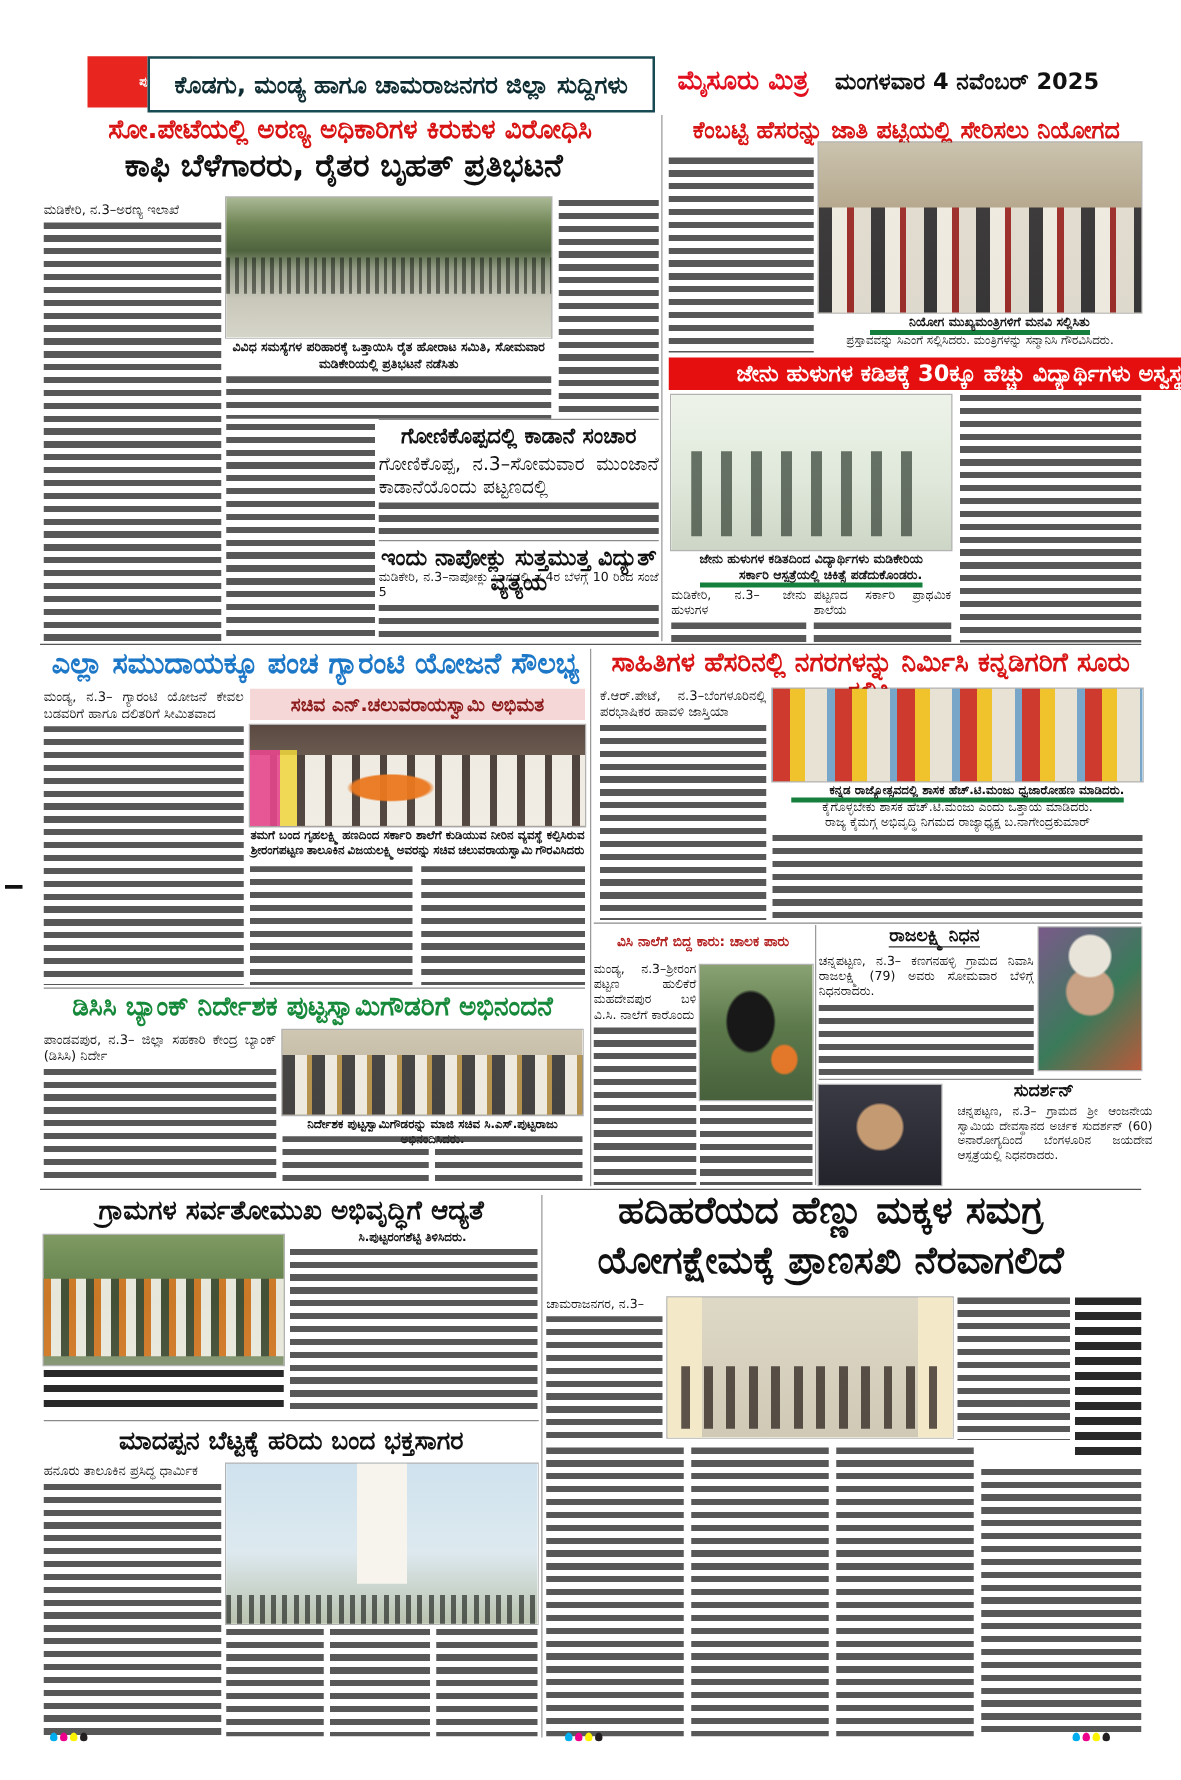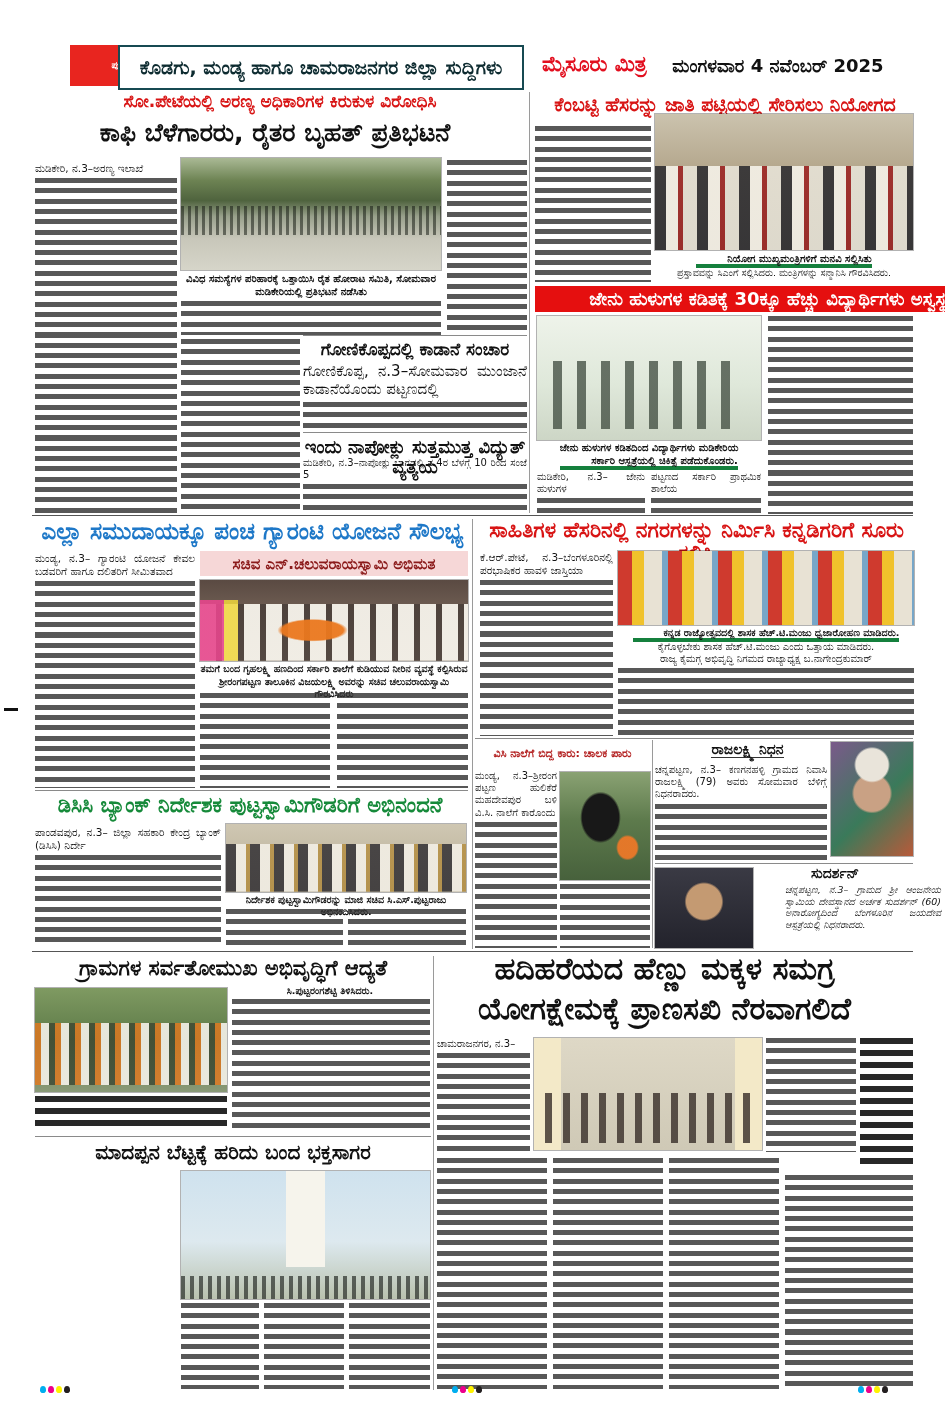--- a/index.html
+++ b/index.html
@@ -91,23 +91,23 @@
 <body>
 
 <div id="page">
 
   <div class="abs pgbox" style="left:70px;top:45px;width:48px;height:41px;">
     <span class="sm">ಪುಟ</span>
     <span class="num">8</span>
   </div>
   <div class="abs mtitle" style="left:118px;top:45px;width:402px;height:41px;">ಕೊಡಗು, ಮಂಡ್ಯ ಹಾಗೂ ಚಾಮರಾಜನಗರ ಜಿಲ್ಲಾ ಸುದ್ದಿಗಳು</div>
   <div class="abs mpaper" style="left:542px;top:52px;width:130px;height:28px;">ಮೈಸೂರು ಮಿತ್ರ</div>
-  <div class="abs mdate" style="left:668px;top:55px;width:220px;height:24px;text-align:center;">ಮಂಗಳವಾರ 4 ನವೆಂಬರ್ 2025</div>
-
-  <div class="abs hl red" style="left:55px;top:92px;width:450px;height:26px;font-size:17px;">ಸೋ.ಪೇಟೆಯಲ್ಲಿ ಅರಣ್ಯ ಅಧಿಕಾರಿಗಳ ಕಿರುಕುಳ ವಿರೋಧಿಸಿ</div>
+  <div class="abs mdate" style="left:668px;top:55px;width:220px;height:24px;">ಮಂಗಳವಾರ 4 ನವೆಂಬರ್ 2025</div>
+
+  <div class="abs hl red" style="left:55px;top:92px;width:450px;height:26px;font-size:21px;">ಸೋ.ಪೇಟೆಯಲ್ಲಿ ಅರಣ್ಯ ಅಧಿಕಾರಿಗಳ ಕಿರುಕುಳ ವಿರೋಧಿಸಿ</div>
   <div class="abs hl" style="left:32px;top:119px;width:486px;height:38px;font-size:25px;">ಕಾಫಿ ಬೆಳೆಗಾರರು, ರೈತರ ಬೃಹತ್ ಪ್ರತಿಭಟನೆ</div>
 
   <div class="abs col" style="left:35px;top:162px;width:142px;height:352px;">
     <div class="lead">ಮಡಿಕೇರಿ, ನ.3–ಅರಣ್ಯ ಇಲಾಖೆ</div>
     <div class="sim fill"></div>
   </div>
 
   <div class="abs ph ph-protest" style="left:181px;top:158px;width:260px;height:112px;"></div>
   <div class="abs cap" style="left:181px;top:273px;width:260px;height:26px;">
     <div>ವಿವಿಧ ಸಮಸ್ಯೆಗಳ ಪರಿಹಾರಕ್ಕೆ ಒತ್ತಾಯಿಸಿ ರೈತ ಹೋರಾಟ ಸಮಿತಿ, ಸೋಮವಾರ</div>
@@ -156,21 +156,21 @@
   <div class="abs hrule" style="left:32px;top:515px;width:881px;background:#555;"></div>
 
   <div class="abs pink" style="left:200px;top:551px;width:268px;height:25px;font-size:15px;">ಸಚಿವ ಎನ್.ಚಲುವರಾಯಸ್ವಾಮಿ ಅಭಿಮತ</div>
   <div class="abs hl blue" style="left:35px;top:519px;width:435px;height:28px;font-size:23px;">ಎಲ್ಲಾ ಸಮುದಾಯಕ್ಕೂ ಪಂಚ ಗ್ಯಾರಂಟಿ ಯೋಜನೆ ಸೌಲಭ್ಯ</div>
   <div class="abs col" style="left:35px;top:552px;width:160px;height:236px;">
     <div class="lead">ಮಂಡ್ಯ, ನ.3– ಗ್ಯಾರಂಟಿ ಯೋಜನೆ ಕೇವಲ ಬಡವರಿಗೆ ಹಾಗೂ ದಲಿತರಿಗೆ ಸೀಮಿತವಾದ</div>
     <div class="sim fill"></div>
   </div>
   <div class="abs ph ph-group" style="left:200px;top:580px;width:268px;height:81px;"></div>
   <div class="abs cap" style="left:200px;top:663px;width:268px;height:13px;font-size:9.5px;">ತಮಗೆ ಬಂದ ಗೃಹಲಕ್ಷ್ಮಿ ಹಣದಿಂದ ಸರ್ಕಾರಿ ಶಾಲೆಗೆ ಕುಡಿಯುವ ನೀರಿನ ವ್ಯವಸ್ಥೆ ಕಲ್ಪಿಸಿರುವ</div>
-  <div class="abs cap" style="left:200px;top:676px;width:268px;height:12px;font-size:9.5px;">ಶ್ರೀರಂಗಪಟ್ಟಣ ತಾಲೂಕಿನ ವಿಜಯಲಕ್ಷ್ಮಿ ಅವರನ್ನು ಸಚಿವ ಚಲುವರಾಯಸ್ವಾಮಿ ಗೌರವಿಸಿದರು</div>
+  <div class="abs cap" style="left:200px;top:676px;width:268px;height:12px;font-size:9.5px;font-family:Liberation Serif, serif;">ಶ್ರೀರಂಗಪಟ್ಟಣ ತಾಲೂಕಿನ ವಿಜಯಲಕ್ಷ್ಮಿ ಅವರನ್ನು ಸಚಿವ ಚಲುವರಾಯಸ್ವಾಮಿ ಗೌರವಿಸಿದರು</div>
   <div class="abs sim" style="left:200px;top:693px;width:130px;height:95px;"></div>
   <div class="abs sim" style="left:337px;top:693px;width:131px;height:95px;"></div>
   <div class="abs hrule" style="left:35px;top:790px;width:433px;"></div>
   <div class="abs vrule" style="left:472px;top:519px;height:430px;"></div>
 
   <div class="abs hl red" style="left:478px;top:519px;width:437px;height:27px;font-size:21px;">ಸಾಹಿತಿಗಳ ಹೆಸರಿನಲ್ಲಿ ನಗರಗಳನ್ನು ನಿರ್ಮಿಸಿ ಕನ್ನಡಿಗರಿಗೆ ಸೂರು ಕಲ್ಪಿಸಿ</div>
   <div class="abs col" style="left:480px;top:551px;width:133px;height:185px;">
     <div class="lead">ಕೆ.ಆರ್.ಪೇಟೆ, ನ.3–ಬೆಂಗಳೂರಿನಲ್ಲಿ ಪರಭಾಷಿಕರ ಹಾವಳಿ ಜಾಸ್ತಿಯಾ</div>
     <div class="sim fill"></div>
   </div>
@@ -196,21 +196,21 @@
   <div class="abs col" style="left:655px;top:764px;width:172px;height:96px;">
     <div class="lead" style="font-size:10px;">ಚನ್ನಪಟ್ಟಣ, ನ.3– ಕಣಗನಹಳ್ಳಿ ಗ್ರಾಮದ ನಿವಾಸಿ ರಾಜಲಕ್ಷ್ಮಿ (79) ಅವರು ಸೋಮವಾರ ಬೆಳಿಗ್ಗೆ ನಿಧನರಾದರು.</div>
     <div class="sim fill"></div>
   </div>
   <div class="abs ph ph-oldwoman" style="left:831px;top:742px;width:82px;height:114px;"></div>
 
   <div class="abs hrule" style="left:655px;top:863px;width:258px;"></div>
 
   <div class="abs hl" style="left:757px;top:866px;width:156px;height:16px;font-size:14px;">ಸುದರ್ಶನ್</div>
   <div class="abs ph ph-man" style="left:655px;top:868px;width:98px;height:80px;"></div>
-  <div class="abs col" style="left:785px;top:884px;width:156px;height:64px;font-style:italic;">
+  <div class="abs col" style="left:766px;top:884px;width:156px;height:64px;">
     <div class="lead" style="font-size:9.5px;">ಚನ್ನಪಟ್ಟಣ, ನ.3– ಗ್ರಾಮದ ಶ್ರೀ ಆಂಜನೇಯ ಸ್ವಾಮಿಯ ದೇವಸ್ಥಾನದ ಅರ್ಚಕ ಸುದರ್ಶನ್ (60) ಅನಾರೋಗ್ಯದಿಂದ ಬೆಂಗಳೂರಿನ ಜಯದೇವ ಆಸ್ಪತ್ರೆಯಲ್ಲಿ ನಿಧನರಾದರು.</div>
   </div>
 
   <div class="abs hl green" style="left:35px;top:794px;width:430px;height:26px;font-size:21px;">ಡಿಸಿಸಿ ಬ್ಯಾಂಕ್ ನಿರ್ದೇಶಕ ಪುಟ್ಟಸ್ವಾಮಿಗೌಡರಿಗೆ ಅಭಿನಂದನೆ</div>
   <div class="abs col" style="left:35px;top:826px;width:186px;height:122px;">
     <div class="lead">ಪಾಂಡವಪುರ, ನ.3– ಜಿಲ್ಲಾ ಸಹಕಾರಿ ಕೇಂದ್ರ ಬ್ಯಾಂಕ್ (ಡಿಸಿಸಿ) ನಿರ್ದೇ</div>
     <div class="sim fill"></div>
   </div>
   <div class="abs ph ph-dcc" style="left:226px;top:824px;width:240px;height:68px;"></div>
   <div class="abs cap" style="left:226px;top:894px;width:240px;height:12px;font-size:9.5px;">ನಿರ್ದೇಶಕ ಪುಟ್ಟಸ್ವಾಮಿಗೌಡರನ್ನು ಮಾಜಿ ಸಚಿವ ಸಿ.ಎಸ್.ಪುಟ್ಟರಾಜು ಅಭಿನಂದಿಸಿದರು.</div>
@@ -221,20 +221,24 @@
 
   <div class="abs hl" style="left:35px;top:957px;width:396px;height:26px;font-size:21px;">ಗ್ರಾಮಗಳ ಸರ್ವತೋಮುಖ ಅಭಿವೃದ್ಧಿಗೆ ಆದ್ಯತೆ</div>
   <div class="abs cap" style="left:230px;top:985px;width:200px;height:12px;font-size:9.5px;">ಸಿ.ಪುಟ್ಟರಂಗಶೆಟ್ಟಿ ತಿಳಿಸಿದರು.</div>
   <div class="abs ph ph-village" style="left:35px;top:988px;width:192px;height:104px;"></div>
   <div class="abs simb" style="left:35px;top:1096px;width:192px;height:36px;"></div>
   <div class="abs sim" style="left:232px;top:999px;width:198px;height:133px;"></div>
 
   <div class="abs hrule" style="left:35px;top:1136px;width:396px;"></div>
 
   <div class="abs hl" style="left:35px;top:1141px;width:396px;height:26px;font-size:20px;">ಮಾದಪ್ಪನ ಬೆಟ್ಟಕ್ಕೆ ಹರಿದು ಬಂದ ಭಕ್ತಸಾಗರ</div>
+  <div class="abs col" style="left:35px;top:1171px;width:142px;height:218px;">
+    <div class="lead">ಹನೂರು ತಾಲೂಕಿನ ಪ್ರಸಿದ್ಧ ಧಾರ್ಮಿಕ</div>
+    <div class="sim fill"></div>
+  </div>
   <div class="abs ph ph-temple" style="left:181px;top:1171px;width:249px;height:128px;"></div>
   <div class="abs sim" style="left:181px;top:1303px;width:78px;height:86px;"></div>
   <div class="abs sim" style="left:264px;top:1303px;width:80px;height:86px;"></div>
   <div class="abs sim" style="left:349px;top:1303px;width:81px;height:86px;"></div>
 
   <div class="abs vrule" style="left:433px;top:956px;height:434px;"></div>
 
   <div class="abs hl" style="left:437px;top:952px;width:455px;height:38px;font-size:30px;">ಹದಿಹರೆಯದ ಹೆಣ್ಣು ಮಕ್ಕಳ ಸಮಗ್ರ</div>
   <div class="abs hl" style="left:437px;top:992px;width:455px;height:38px;font-size:30px;">ಯೋಗಕ್ಷೇಮಕ್ಕೆ ಪ್ರಾಣಸಖಿ ನೆರವಾಗಲಿದೆ</div>
   <div class="abs col" style="left:437px;top:1038px;width:93px;height:114px;">

